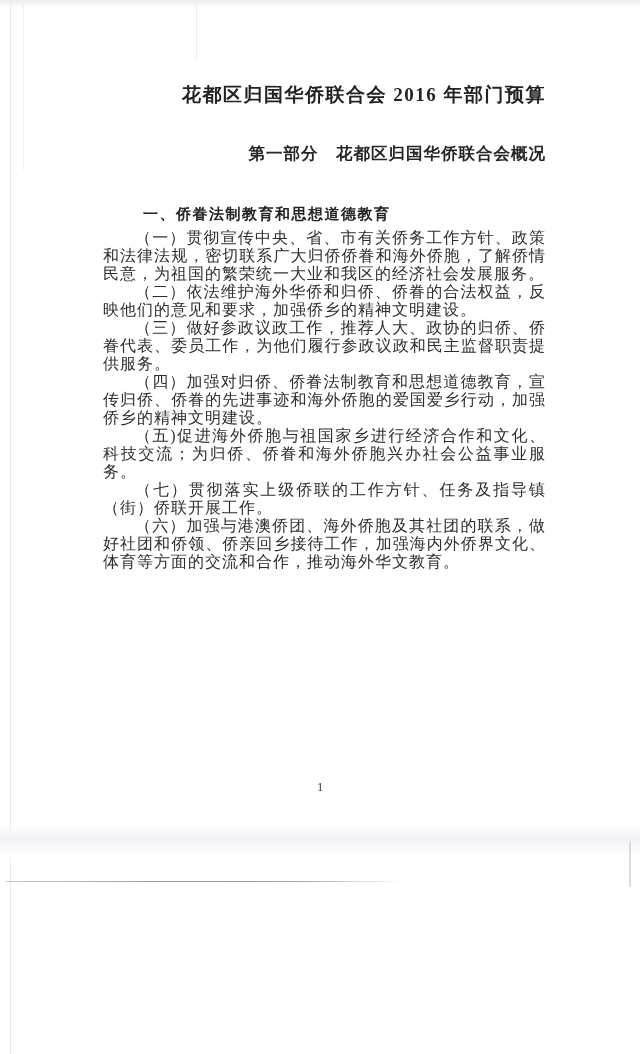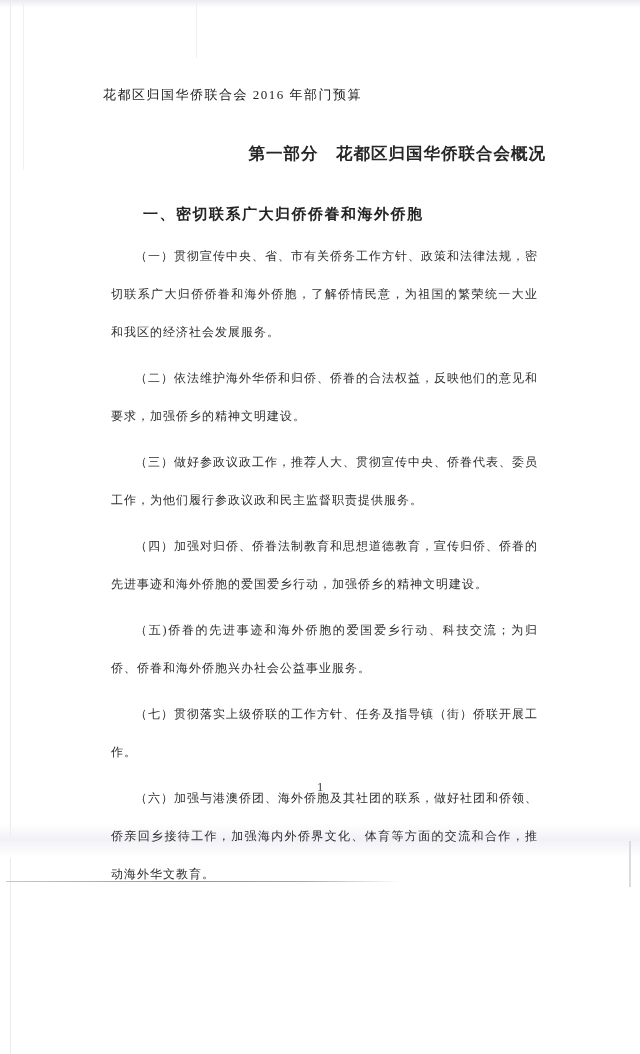--- a/index.html
+++ b/index.html
@@ -48,23 +48,23 @@
   }
   
   .content {
     position: absolute;
     left: 103px;
     top: 0;
     width: 443px;
     padding-top: 82px;
   }
   .doc-title {
-    text-align: left;
-    font-size: 13px;
-    font-weight: normal;
+    text-align: right;
+    font-size: 19px;
+    font-weight: bold;
     letter-spacing: 1.5px;
     line-height: 26px;
     color: #222222;
     margin: 0 0 34px 0;
   }
   .part-heading {
     text-align: right;
     font-size: 16.5px;
     font-weight: bold;
     letter-spacing: 1px;
@@ -76,27 +76,27 @@
     font-family: "Liberation Sans", "DejaVu Sans", sans-serif;
     font-size: 15px;
     font-weight: bold;
     letter-spacing: 1.5px;
     line-height: 31.4px;
     color: #242424;
     text-indent: 40px;
     margin: 0;
   }
   .body-paragraph {
-    font-size: 12px;
-    line-height: 38px;
+    font-size: 16px;
+    line-height: 18px;
     letter-spacing: 1px;
     text-align: justify;
     text-indent: 2em;
     color: #2e2e2e;
-    margin: 8px;
+    margin: 0;
   }
   .page-number {
     position: absolute;
     left: 0; right: 0;
     top: 780px;
     text-align: center;
     font-size: 12.5px;
     color: #3a3a3a;
     letter-spacing: 0;
   }
@@ -110,25 +110,25 @@
   <div class="line-left"></div>
   <div class="line-left2"></div>
   <div class="line-top-mid"></div>
   <div class="band-bottom"></div>
   <div class="shadow-line"></div>
   <div class="line-right"></div>
 
   <div class="content">
     <h1 class="doc-title">花都区归国华侨联合会 2016 年部门预算</h1>
     <h2 class="part-heading">第一部分　花都区归国华侨联合会概况</h2>
-    <h3 class="section-heading">一、密切联系广大归侨侨眷和海外侨胞</h3>
+    <h3 class="section-heading">一、侨眷法制教育和思想道德教育</h3>
     <p class="body-paragraph">（一）贯彻宣传中央、省、市有关侨务工作方针、政策和法律法规，密切联系广大归侨侨眷和海外侨胞，了解侨情民意，为祖国的繁荣统一大业和我区的经济社会发展服务。</p>
     <p class="body-paragraph">（二）依法维护海外华侨和归侨、侨眷的合法权益，反映他们的意见和要求，加强侨乡的精神文明建设。</p>
-    <p class="body-paragraph">（三）做好参政议政工作，推荐人大、贯彻宣传中央、侨眷代表、委员工作，为他们履行参政议政和民主监督职责提供服务。</p>
+    <p class="body-paragraph">（三）做好参政议政工作，推荐人大、政协的归侨、侨眷代表、委员工作，为他们履行参政议政和民主监督职责提供服务。</p>
     <p class="body-paragraph">（四）加强对归侨、侨眷法制教育和思想道德教育，宣传归侨、侨眷的先进事迹和海外侨胞的爱国爱乡行动，加强侨乡的精神文明建设。</p>
-    <p class="body-paragraph">（五)侨眷的先进事迹和海外侨胞的爱国爱乡行动、科技交流；为归侨、侨眷和海外侨胞兴办社会公益事业服务。</p>
+    <p class="body-paragraph">（五)促进海外侨胞与祖国家乡进行经济合作和文化、科技交流；为归侨、侨眷和海外侨胞兴办社会公益事业服务。</p>
     <p class="body-paragraph">（七）贯彻落实上级侨联的工作方针、任务及指导镇（街）侨联开展工作。</p>
     <p class="body-paragraph">（六）加强与港澳侨团、海外侨胞及其社团的联系，做好社团和侨领、侨亲回乡接待工作，加强海内外侨界文化、体育等方面的交流和合作，推动海外华文教育。</p>
   </div>
 
   <div class="page-number">1</div>
 
 </div>
 
 </body></html>

